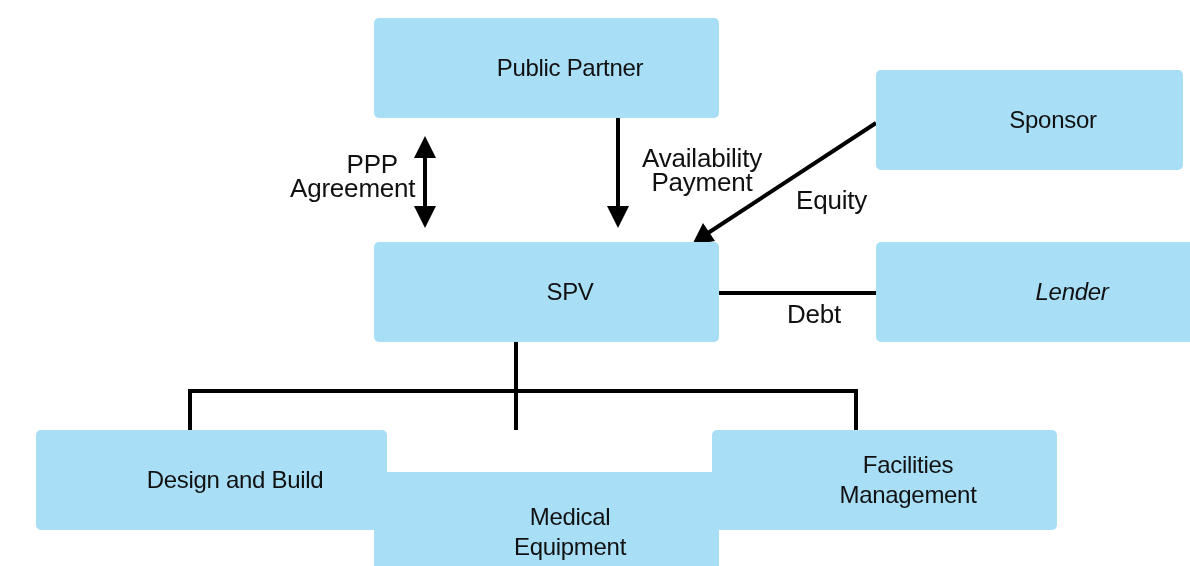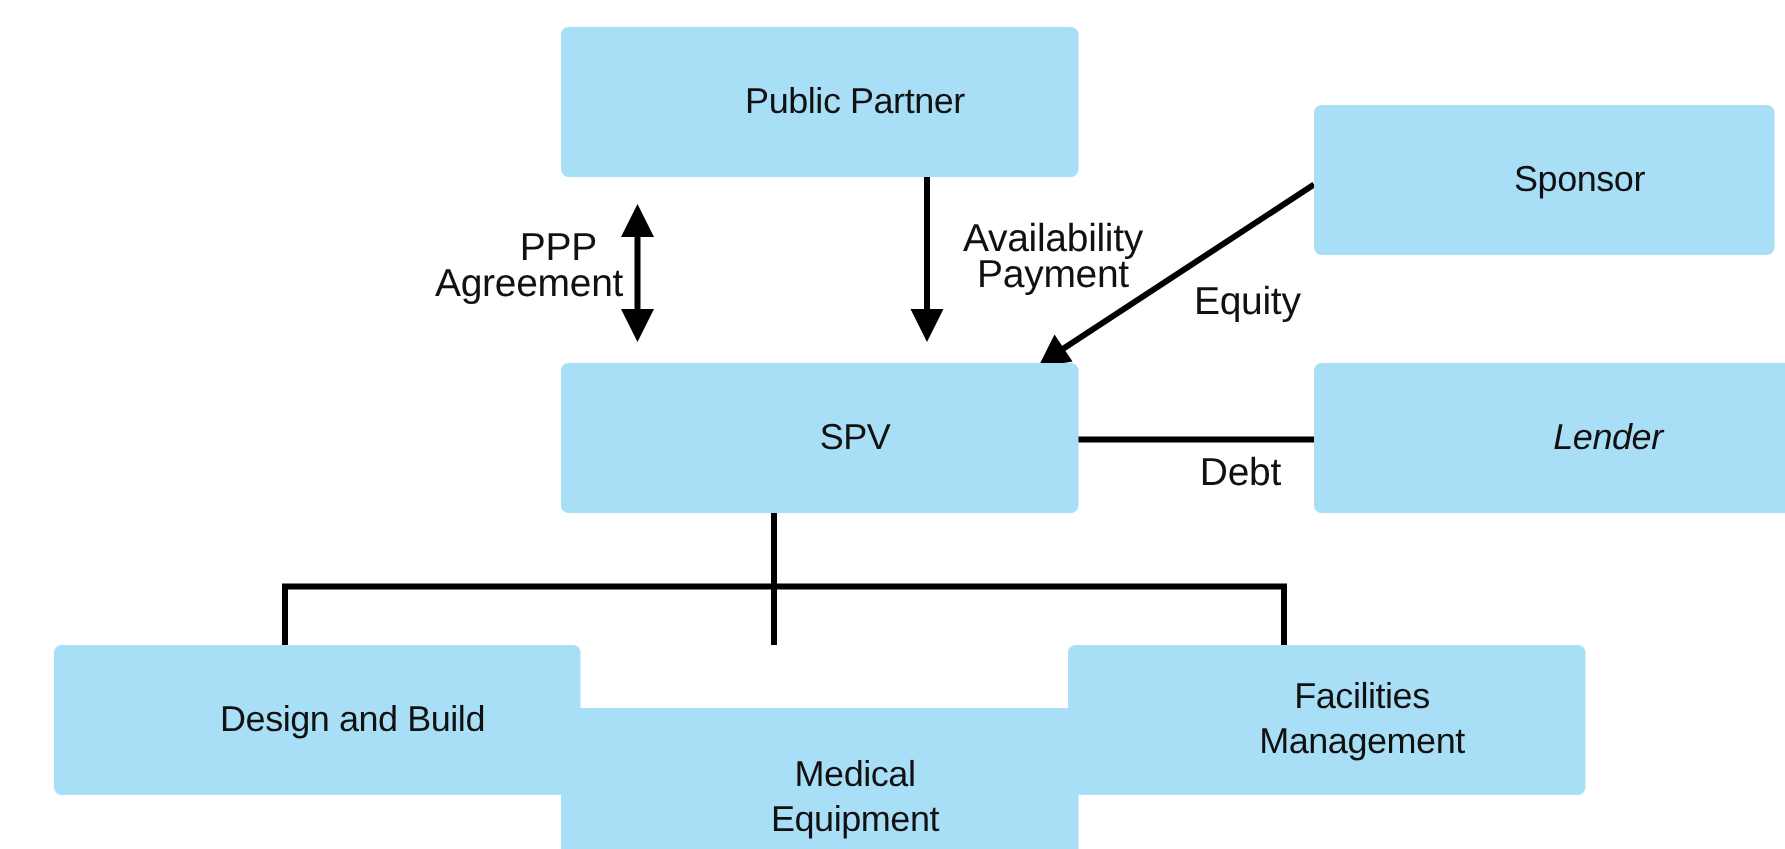--- a/index.html
+++ b/index.html
@@ -73,13 +73,13 @@
 <div class="node" style="left:712px;top:430px;width:298px;height:100px;">
   <span>Facilities
 Management</span>
 </div>
 
 <div class="label" style="left:290px;top:152px;width:108px;text-align:right;">PPP
 Agreement</div>
 <div class="label" style="left:632px;top:146px;width:140px;text-align:center;">Availability
 Payment</div>
 <div class="label" style="left:796px;top:188px;width:80px;text-align:left;">Equity</div>
-<div class="label" style="left:774px;top:302px;width:80px;text-align:right;">Debt</div>
+<div class="label" style="left:774px;top:302px;width:80px;text-align:center;">Debt</div>
 
 </body></html>

